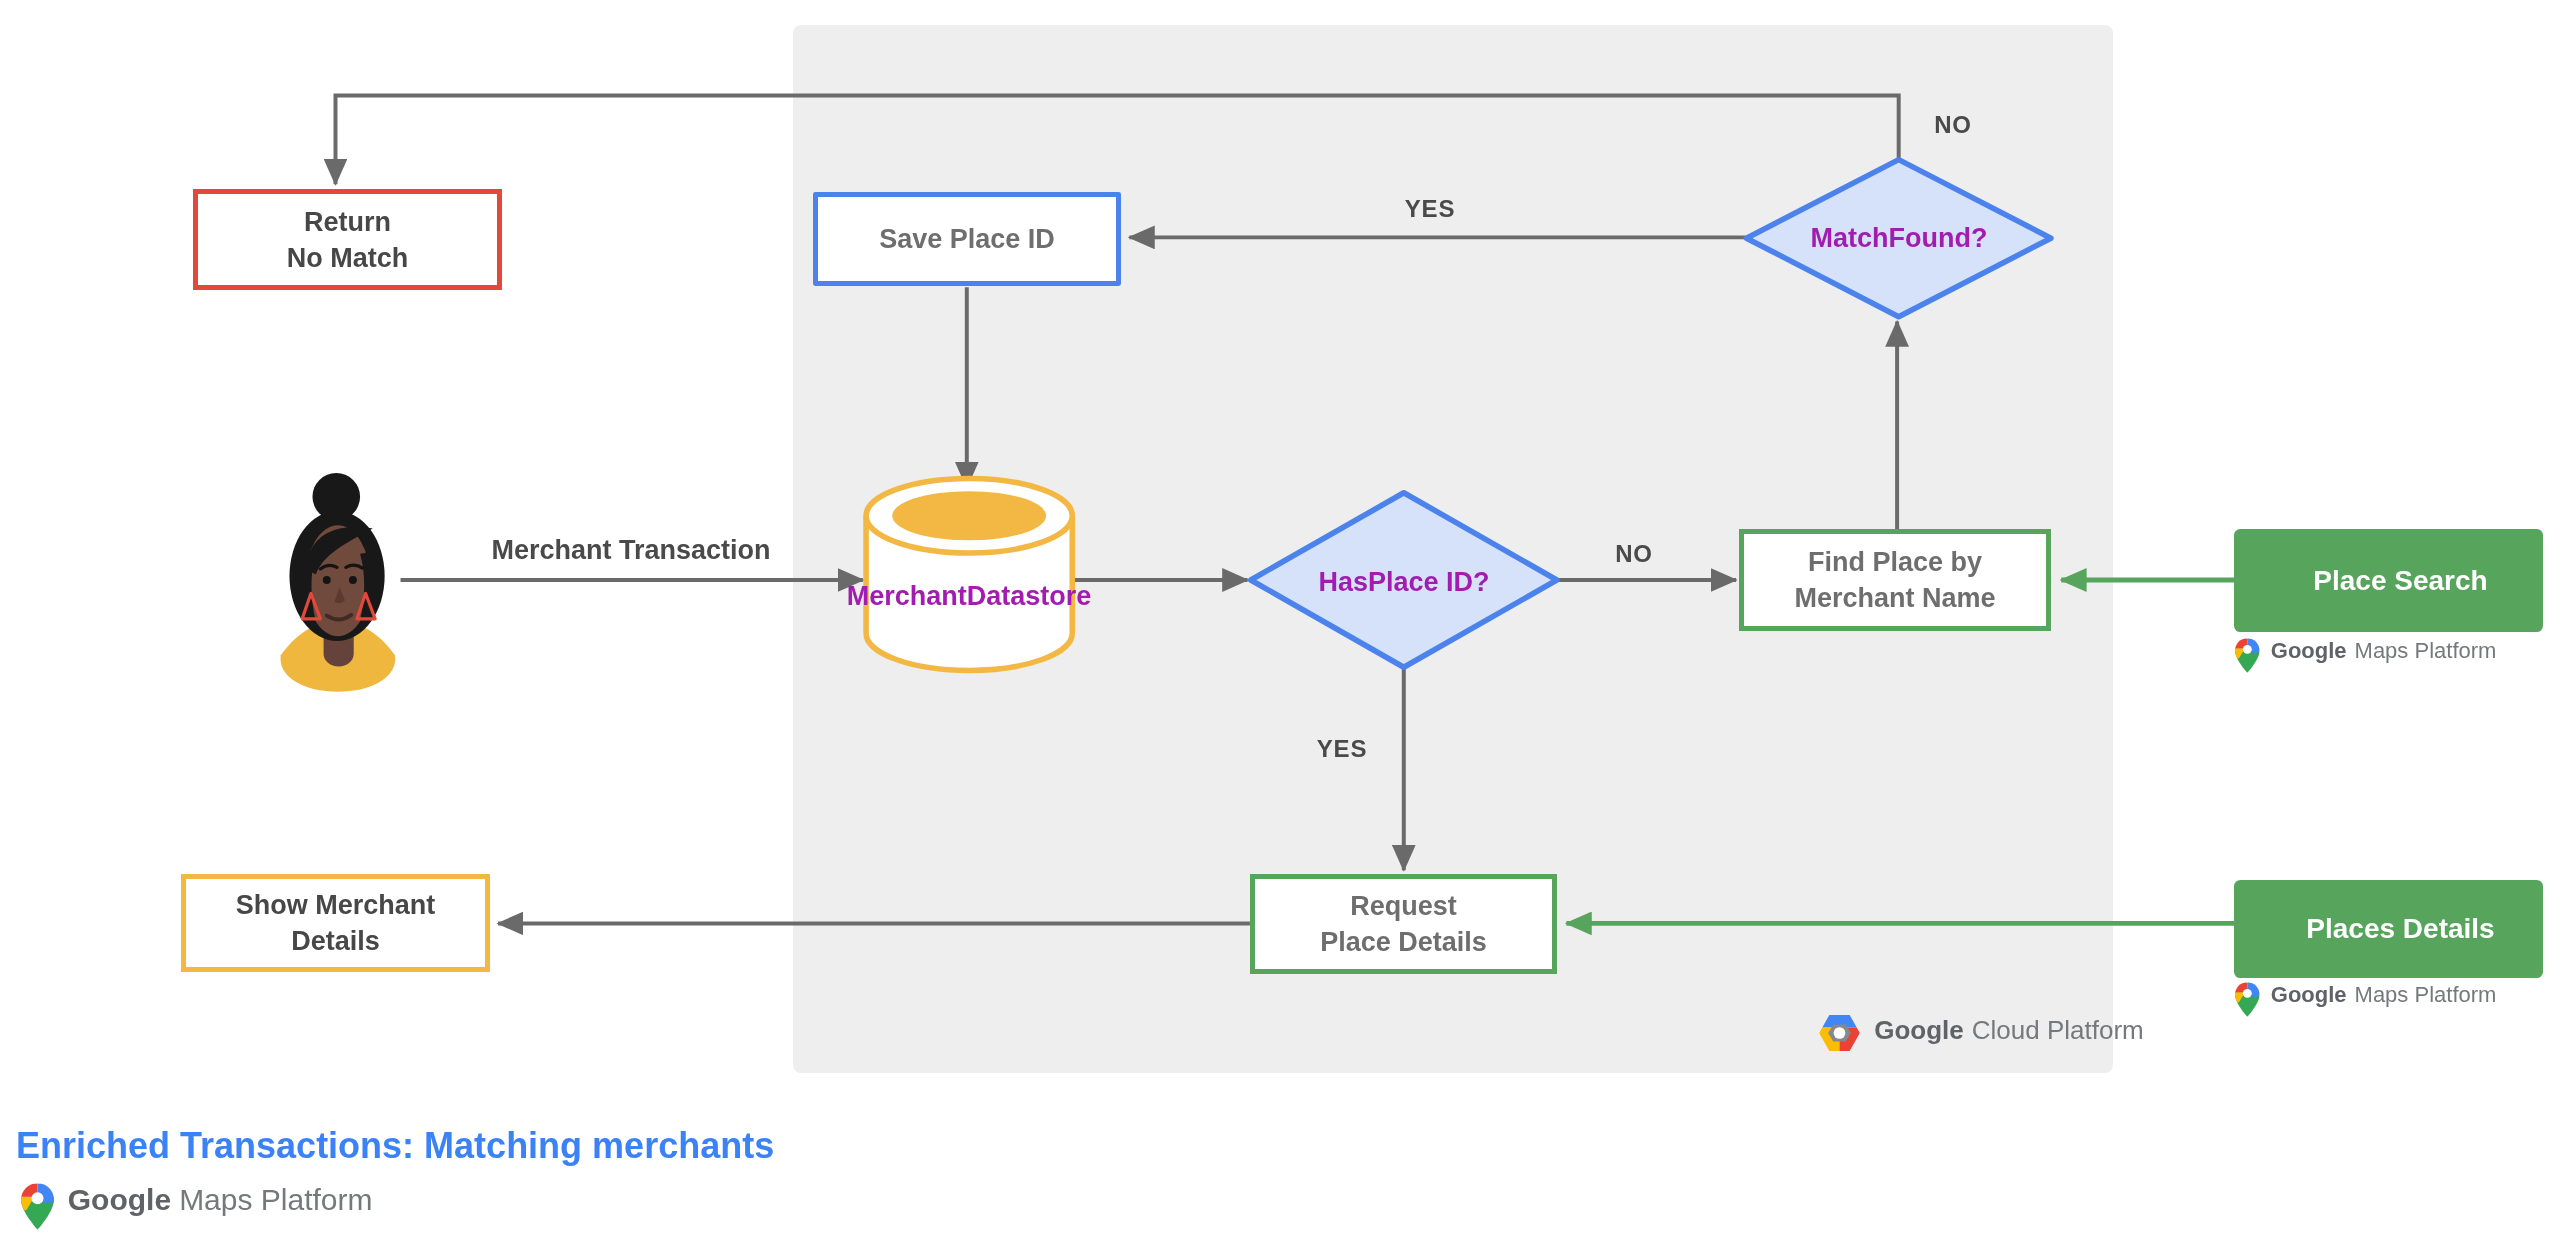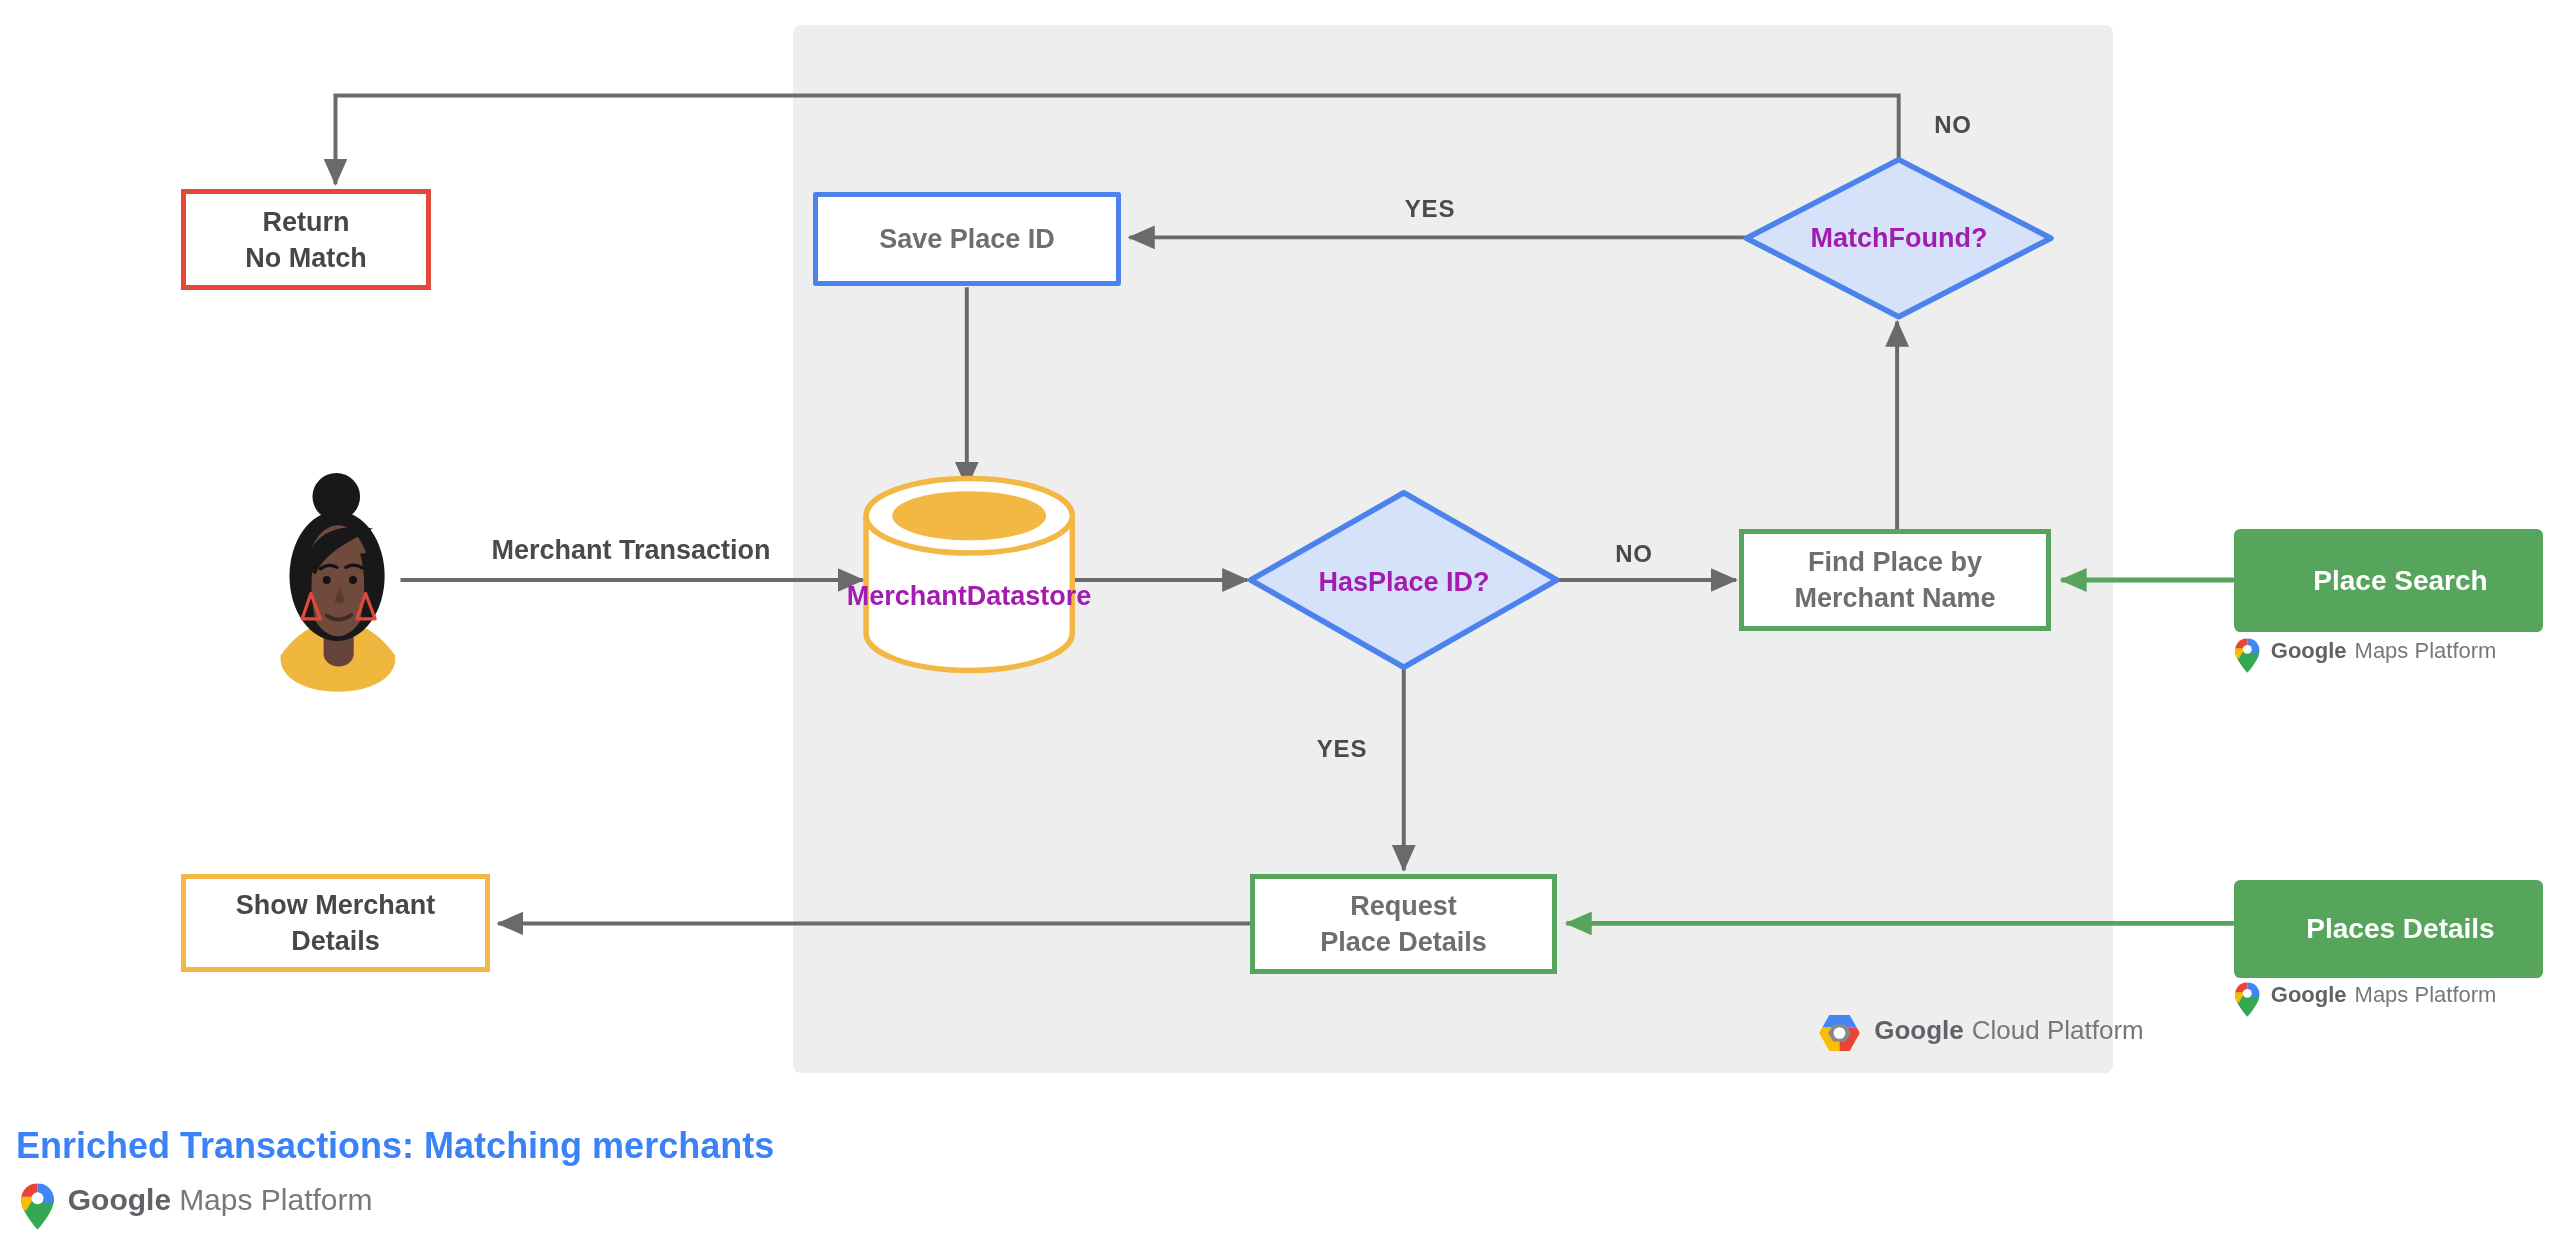--- a/index.html
+++ b/index.html
@@ -111,21 +111,21 @@
       <path d="M88,119 Q99,113 109,120" stroke="#141414" stroke-width="4" fill="none" stroke-linecap="round"></path>
       <circle cx="64" cy="135" r="5" fill="#141414"></circle>
       <circle cx="97" cy="135" r="5" fill="#141414"></circle>
       <path d="M80,144 L74,162 Q80,167 87,161 Z" fill="#5B392E"></path>
       <path d="M64,180 Q79,190 95,179" stroke="#422B23" stroke-width="5" fill="none" stroke-linecap="round"></path>
       <polygon points="44,152 33,184 56,184" fill="none" stroke="#E2493B" stroke-width="4" stroke-linejoin="round"></polygon>
       <polygon points="113,152 102,184 125,184" fill="none" stroke="#E2493B" stroke-width="4" stroke-linejoin="round"></polygon>
     </g>
   </svg>
 
-  <div class="node b-red" style="left:181px;top:189px;width:250px;height:101px">
+  <div class="node b-red" style="left:193px;top:189px;width:309px;height:101px">
     <span>Return</span>
     <span>No Match</span>
   </div>
 
   <div class="node b-blue" style="left:813px;top:192px;width:308px;height:94px">
     <span>Save Place ID</span>
   </div>
 
   <div class="node b-green" style="left:1739px;top:529px;width:312px;height:102px">
     <span>Find Place by</span>

